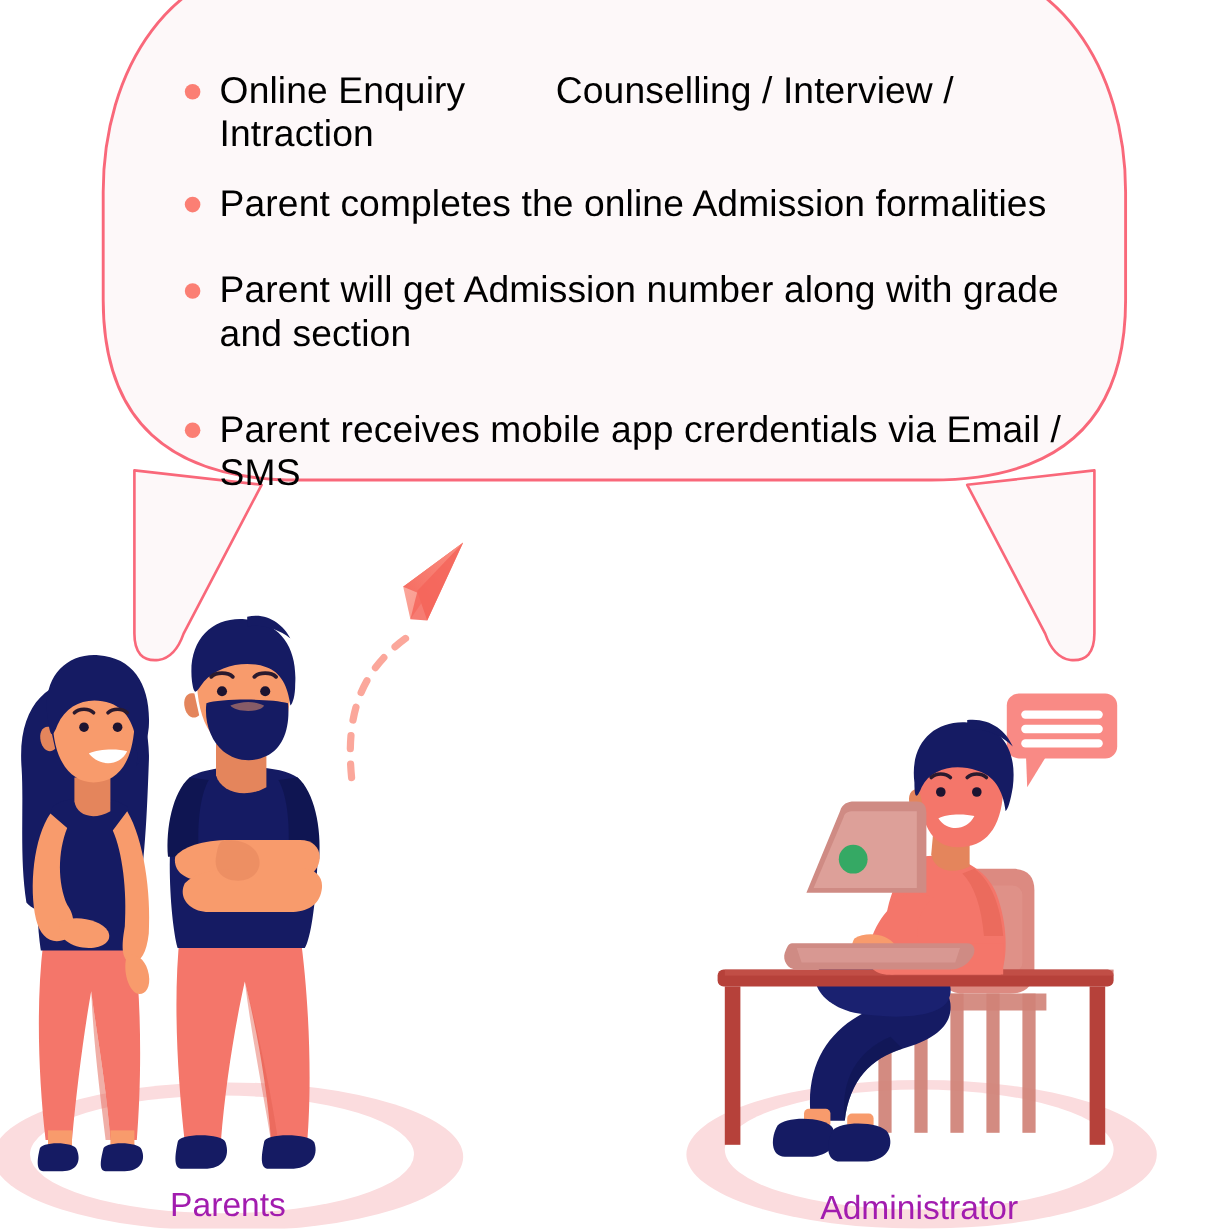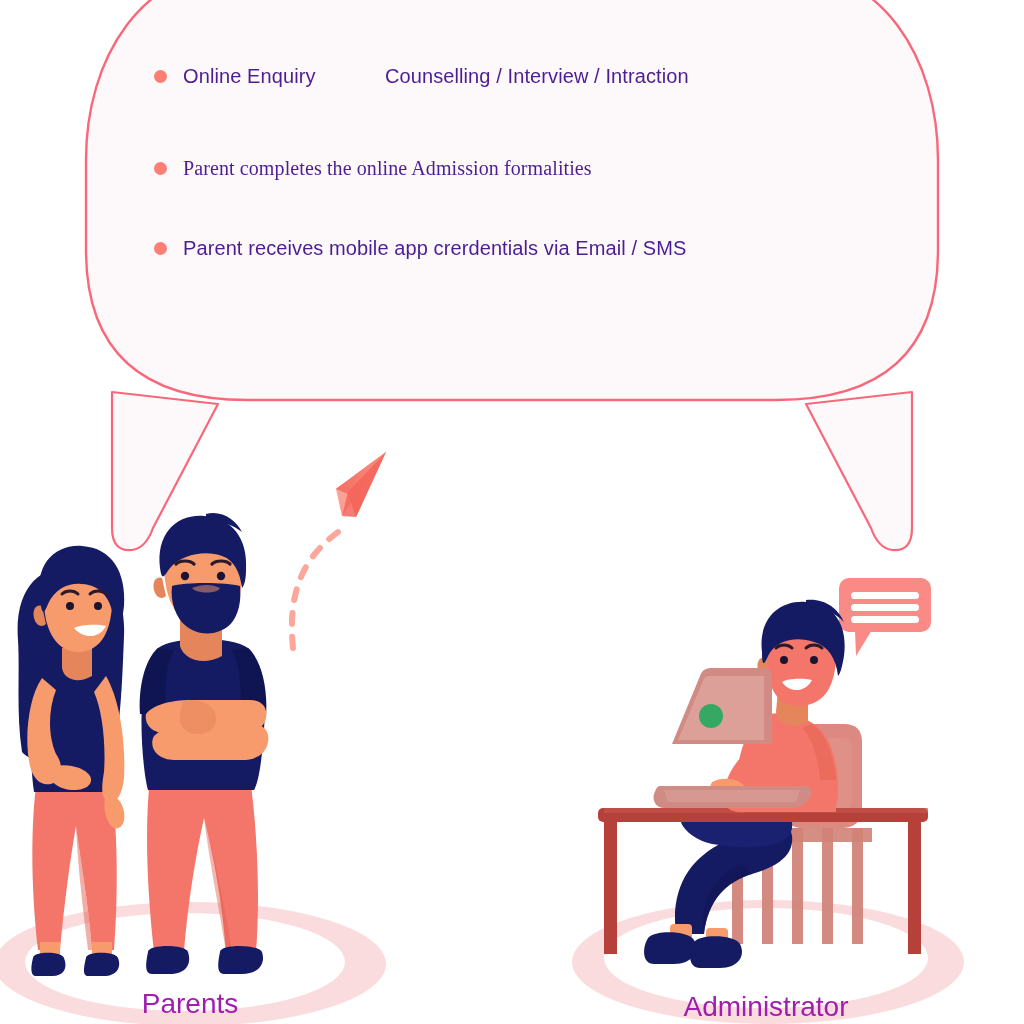--- a/index.html
+++ b/index.html
@@ -32,37 +32,37 @@
     width: 770px;
   }
   .blist {
     list-style: none;
     margin: 0;
     padding: 0;
   }
   .bitem {
     position: relative;
     padding-left: 33px;
-    color: #4c1d95;
-    font-size: 20px;
+    color: #000000;
+    font-size: 31px;
     line-height: 36px;
     letter-spacing: 0.1px;
     font-family: "Liberation Sans", sans-serif;
   }
   .bitem .dot {
     position: absolute;
     left: 4px;
     top: 12px;
     width: 13px;
     height: 13px;
     border-radius: 50%;
     background: #fb7f74;
   }
   .bi-0 { margin-top: 14px; }
-  .bi-1 { margin-top: 56px; font-family: Liberation Serif, serif; }
+  .bi-1 { margin-top: 22px; }
   .bi-2 { margin-top: 36px; }
   .bi-3 { margin-top: 44px; }
   .gap-span { display: inline-block; width: 58px; }
   .ground-label {
     position: absolute;
     font-size: 28px;
     color: #a21caf;
     font-family: "Liberation Sans", sans-serif;
     white-space: nowrap;
   }
@@ -283,20 +283,24 @@
       <li class="bitem bi-0">
         <span class="dot"></span>
         <span>Online Enquiry</span>
         <span class="gap-span"></span>
         <span>Counselling / Interview / Intraction</span>
       </li>
       <li class="bitem bi-1">
         <span class="dot"></span>
         <span>Parent completes the online Admission formalities</span>
       </li>
+      <li class="bitem bi-2">
+        <span class="dot"></span>
+        <span>Parent will get Admission number along with grade and section</span>
+      </li>
       <li class="bitem bi-3">
         <span class="dot"></span>
         <span>Parent receives mobile app crerdentials via Email / SMS</span>
       </li>
     </ul>
   </div>
 
   <div class="ground-label" id="label-parents">Parents</div>
   <div class="ground-label" id="label-admin">Administrator</div>
 

